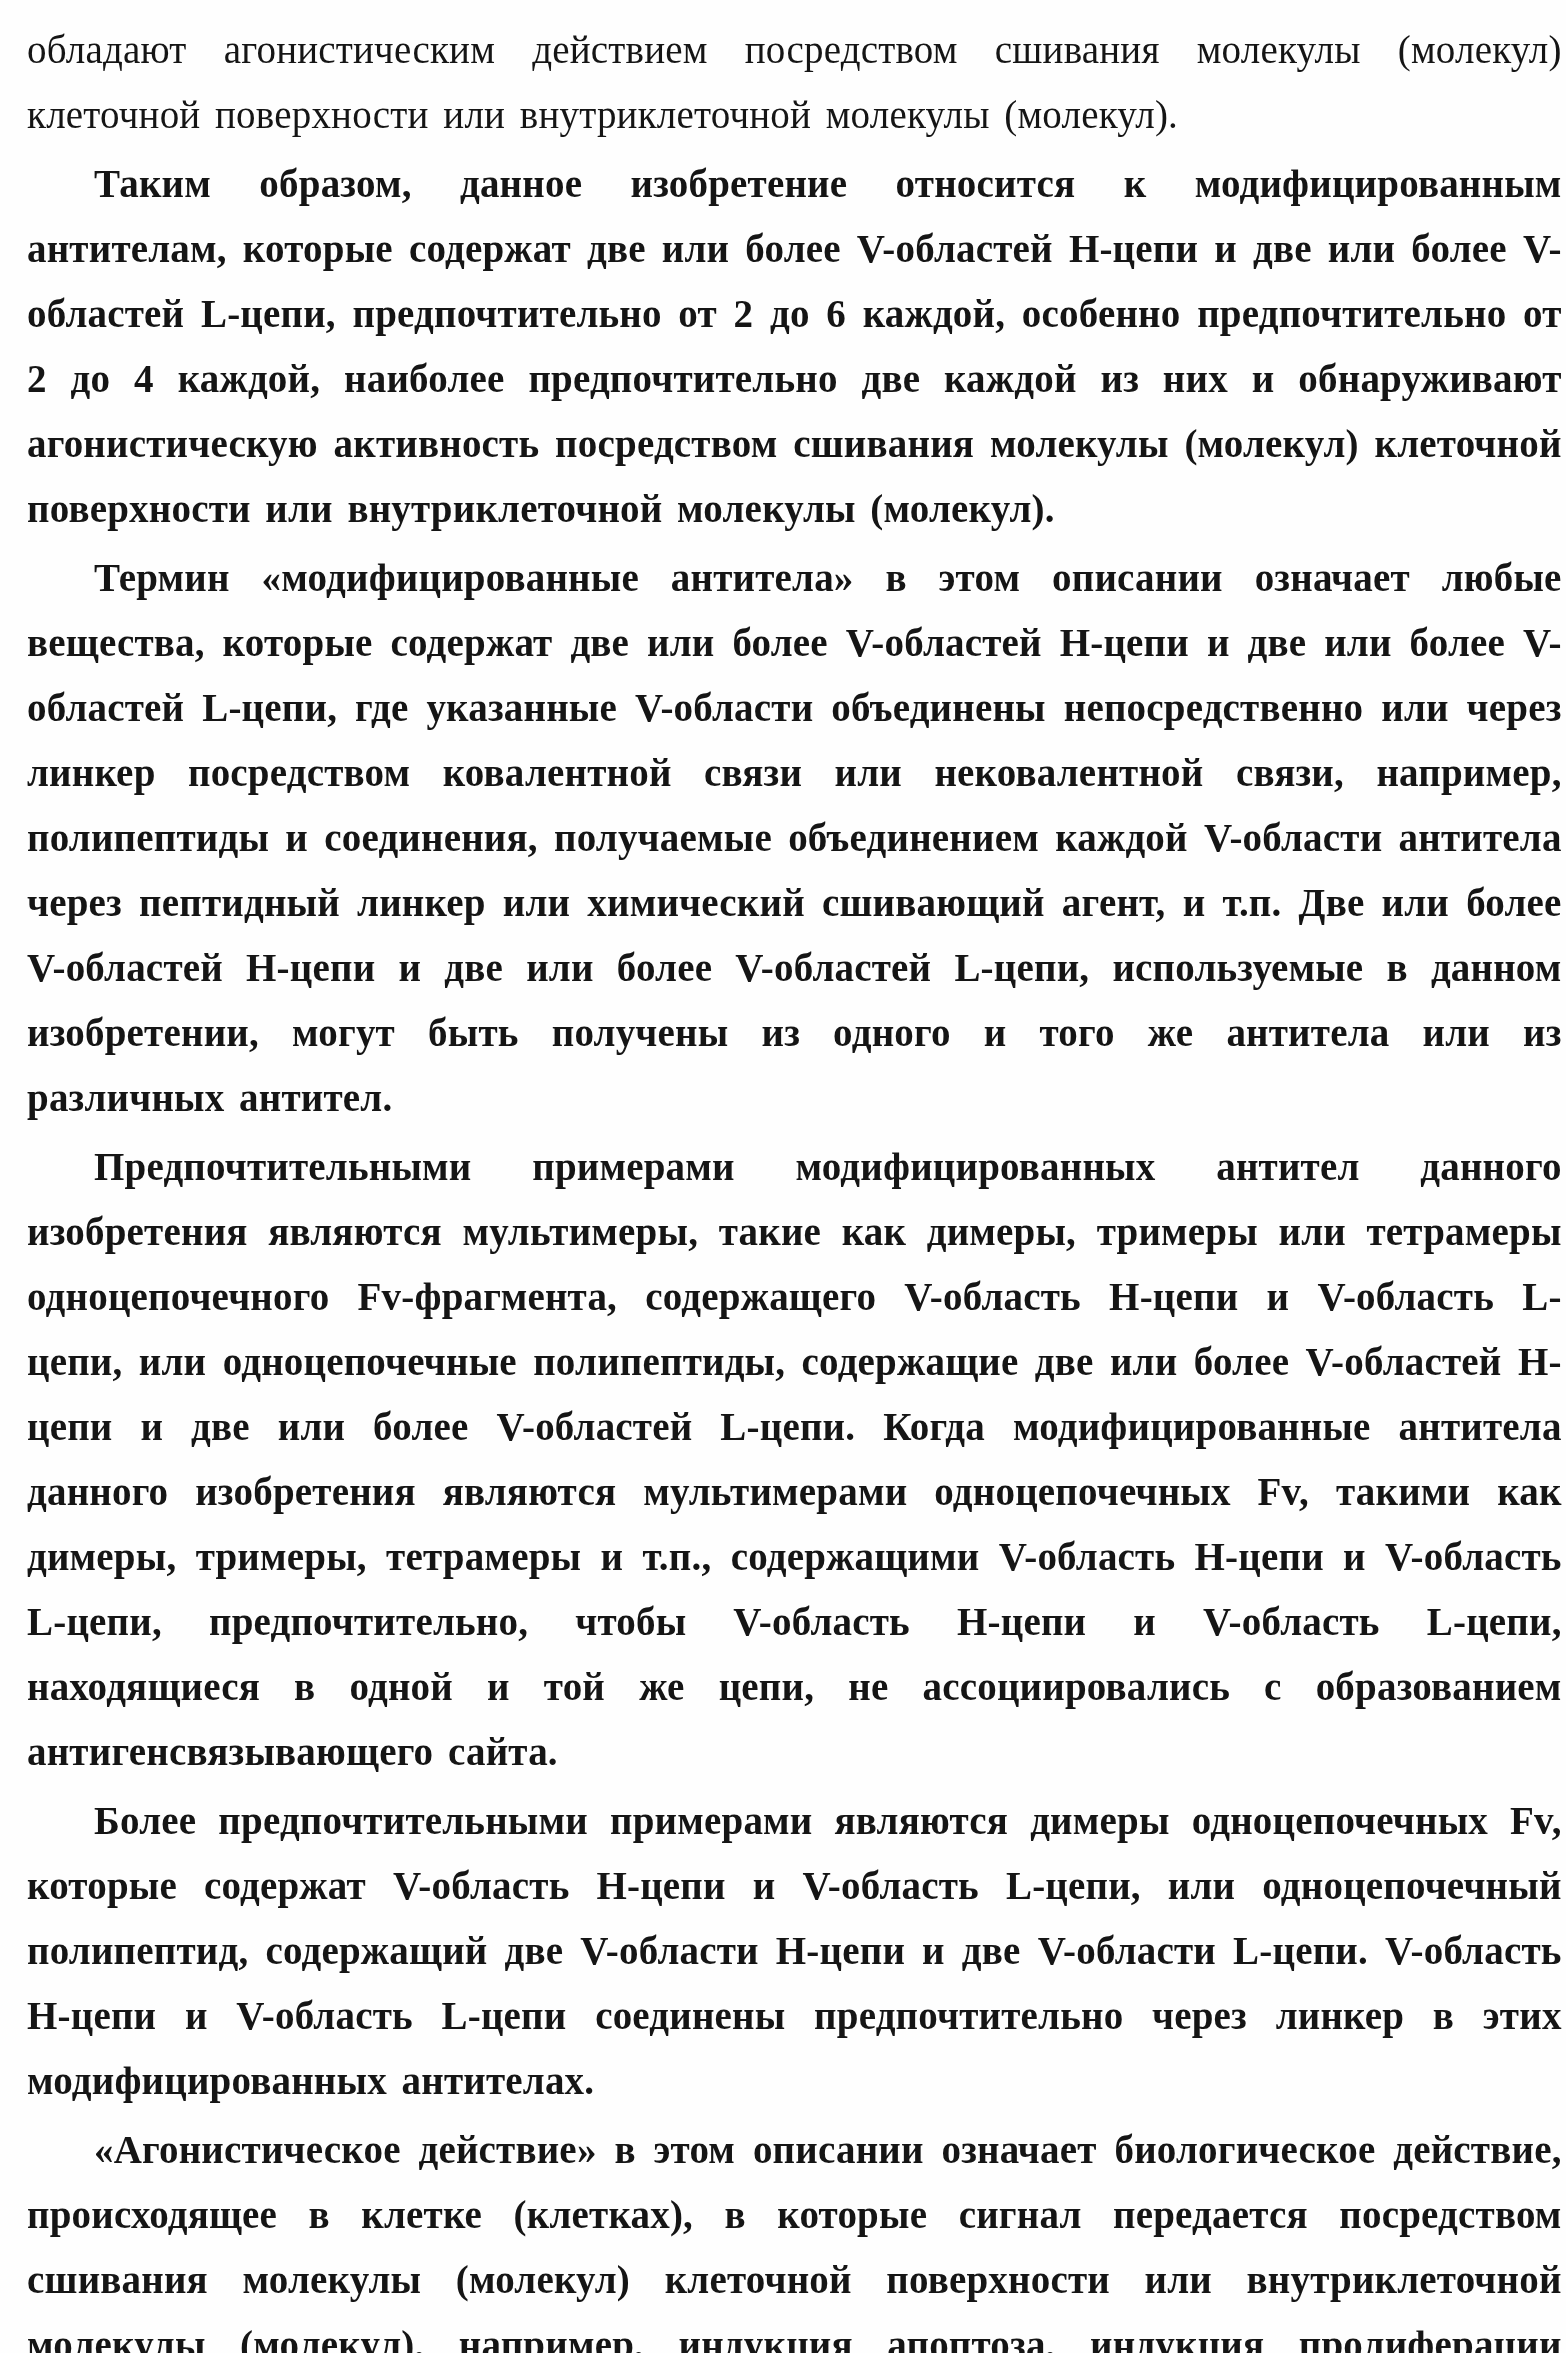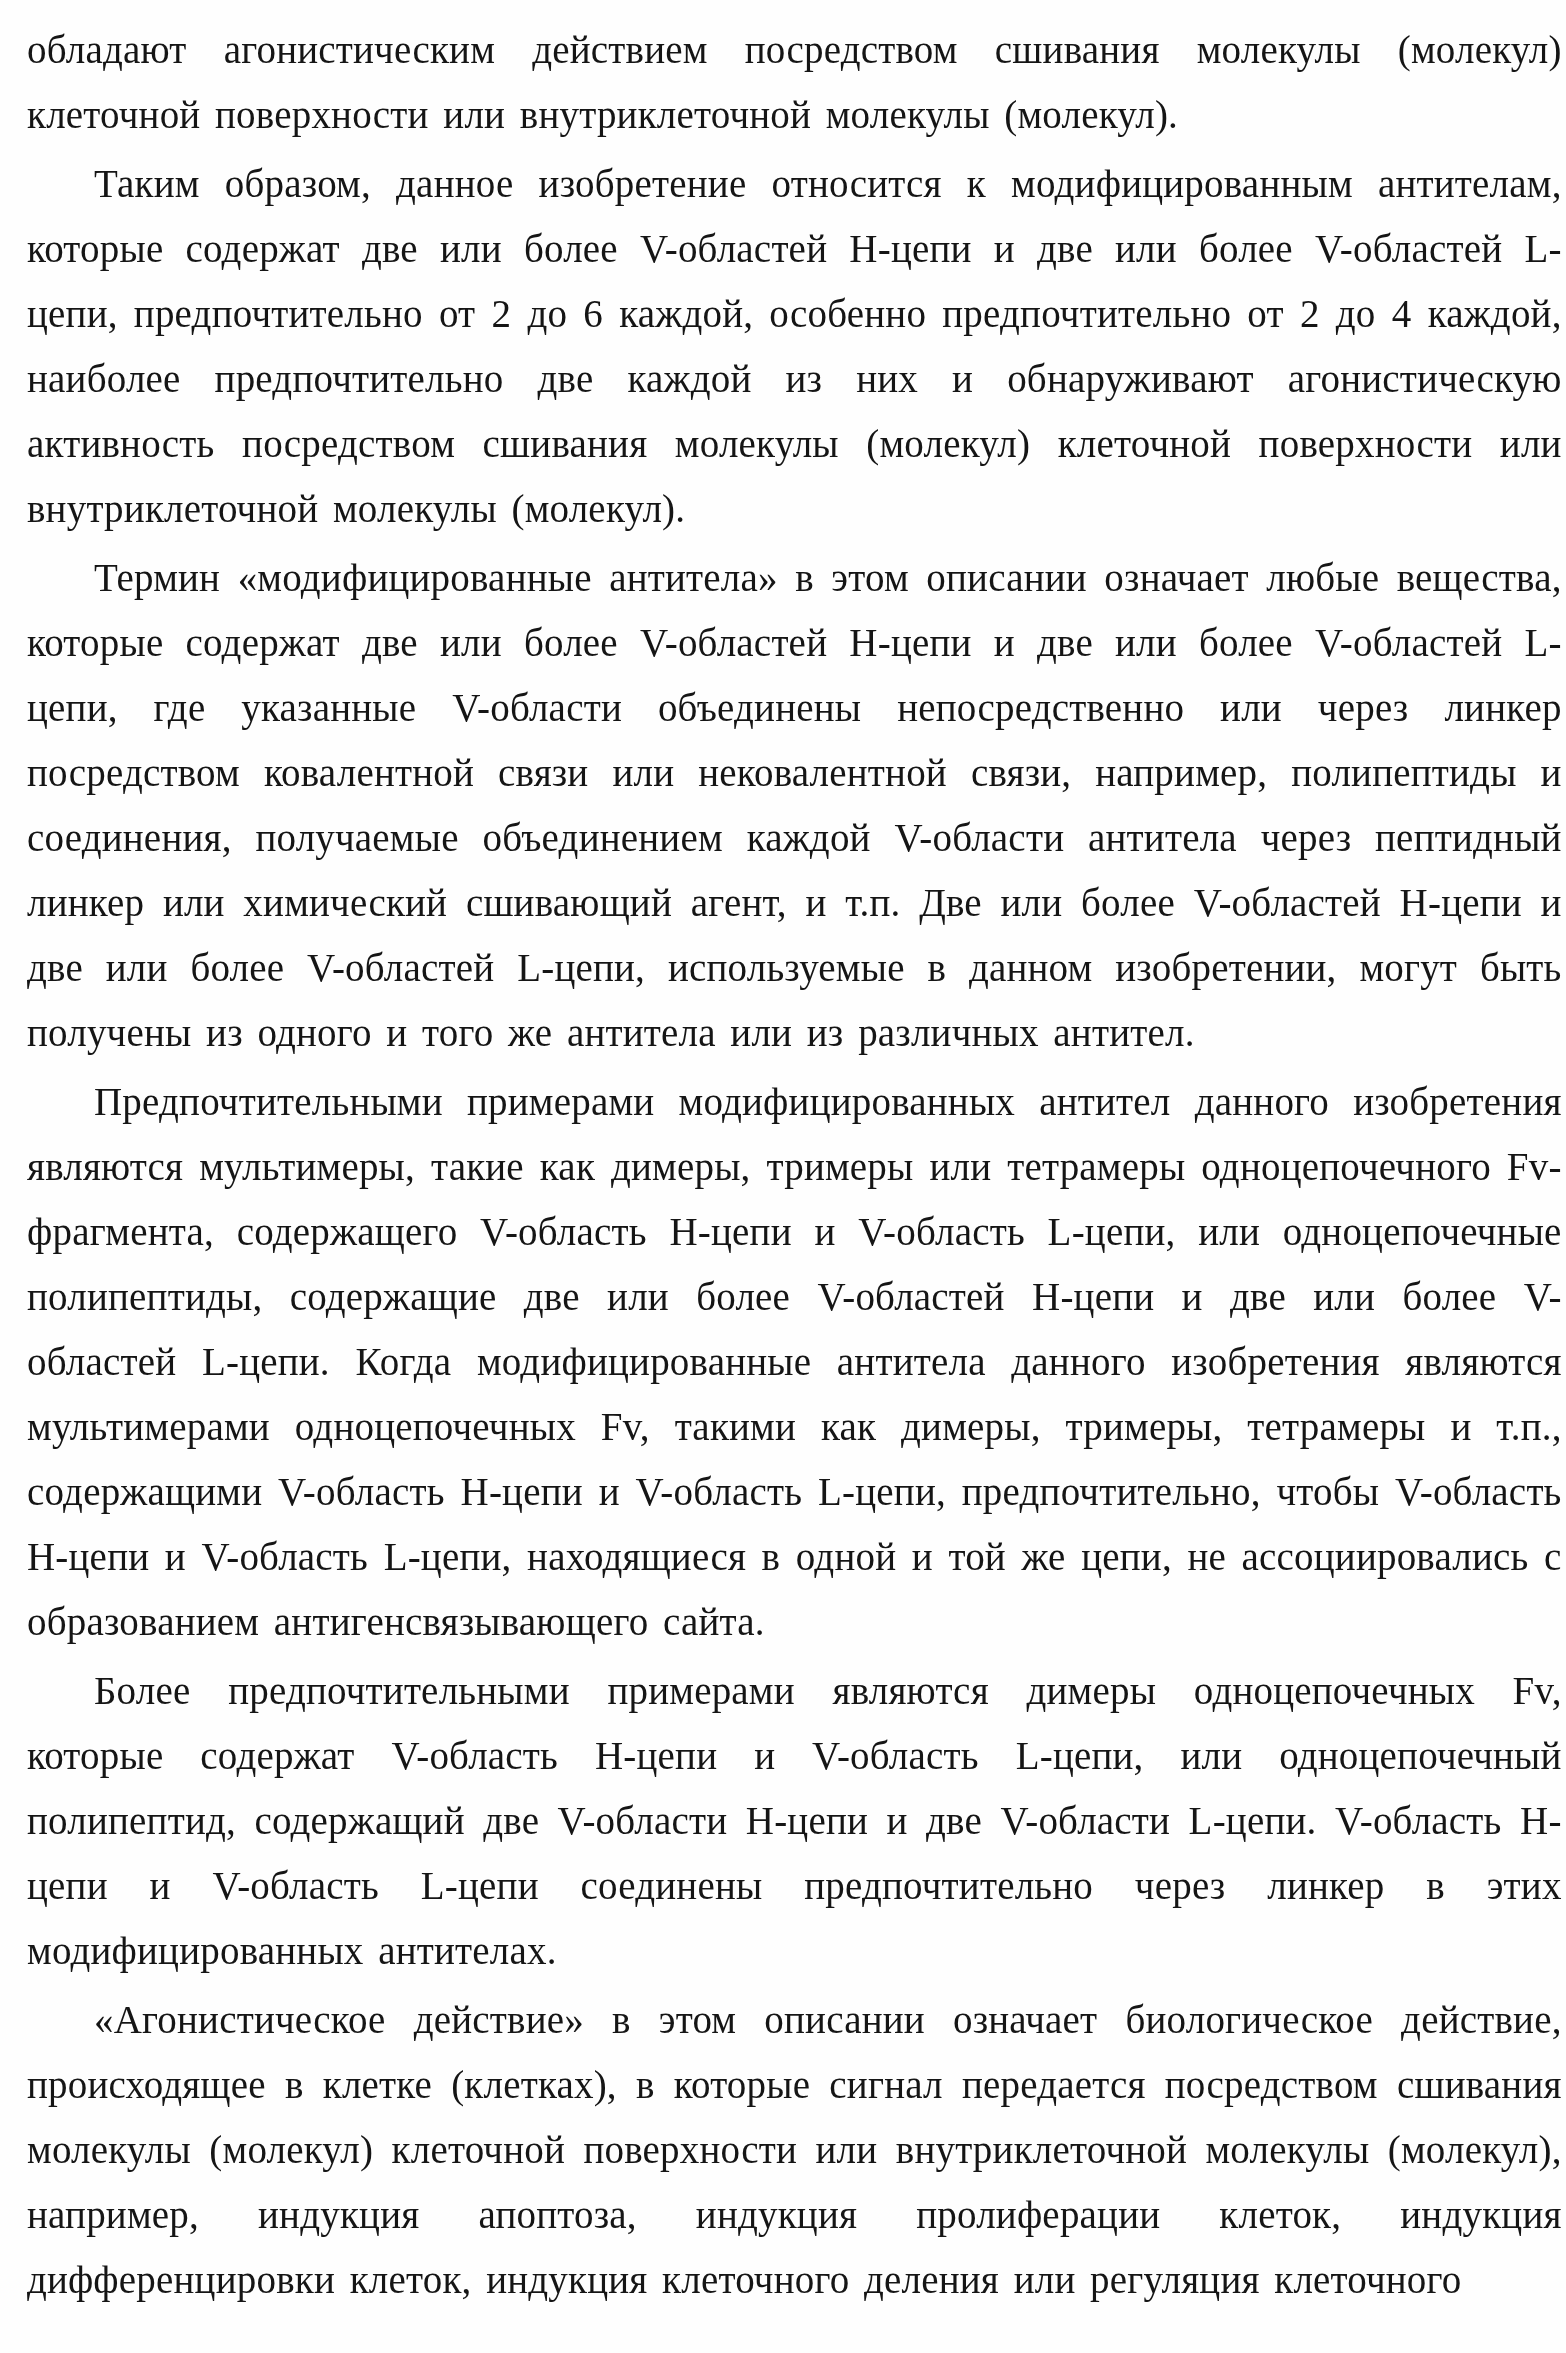--- a/index.html
+++ b/index.html
@@ -25,20 +25,21 @@
 
   .para {
     text-align: justify;
     text-justify: inter-word;
     word-spacing: 4.7px;
     letter-spacing: 0.2px;
   }
 
   .para.indent {
     text-indent: 67px;
+    font-weight: bold;
   }
 
   .para.no-indent {
     text-indent: 0;
   }
 </style>
 </head>
 <body>
 
 <div class="page">

